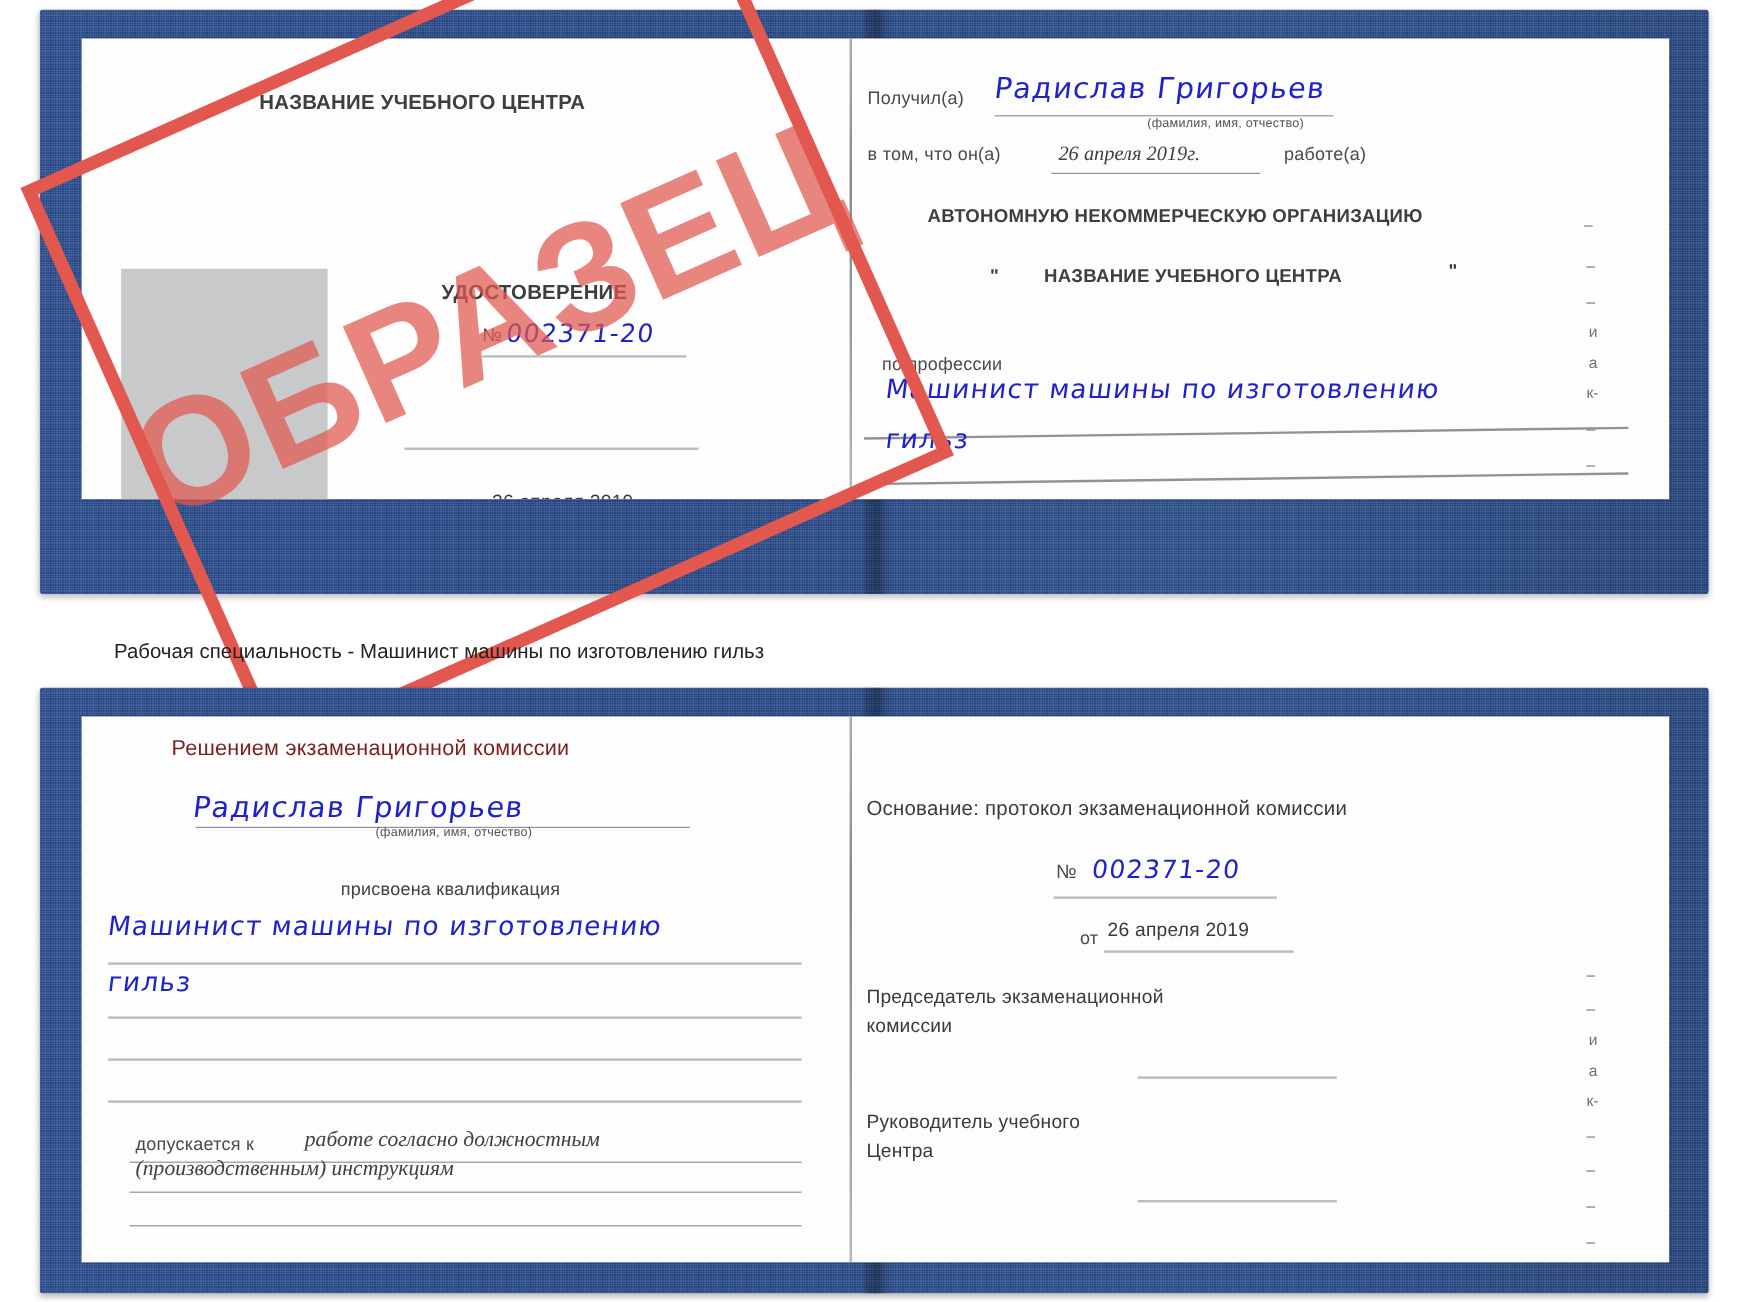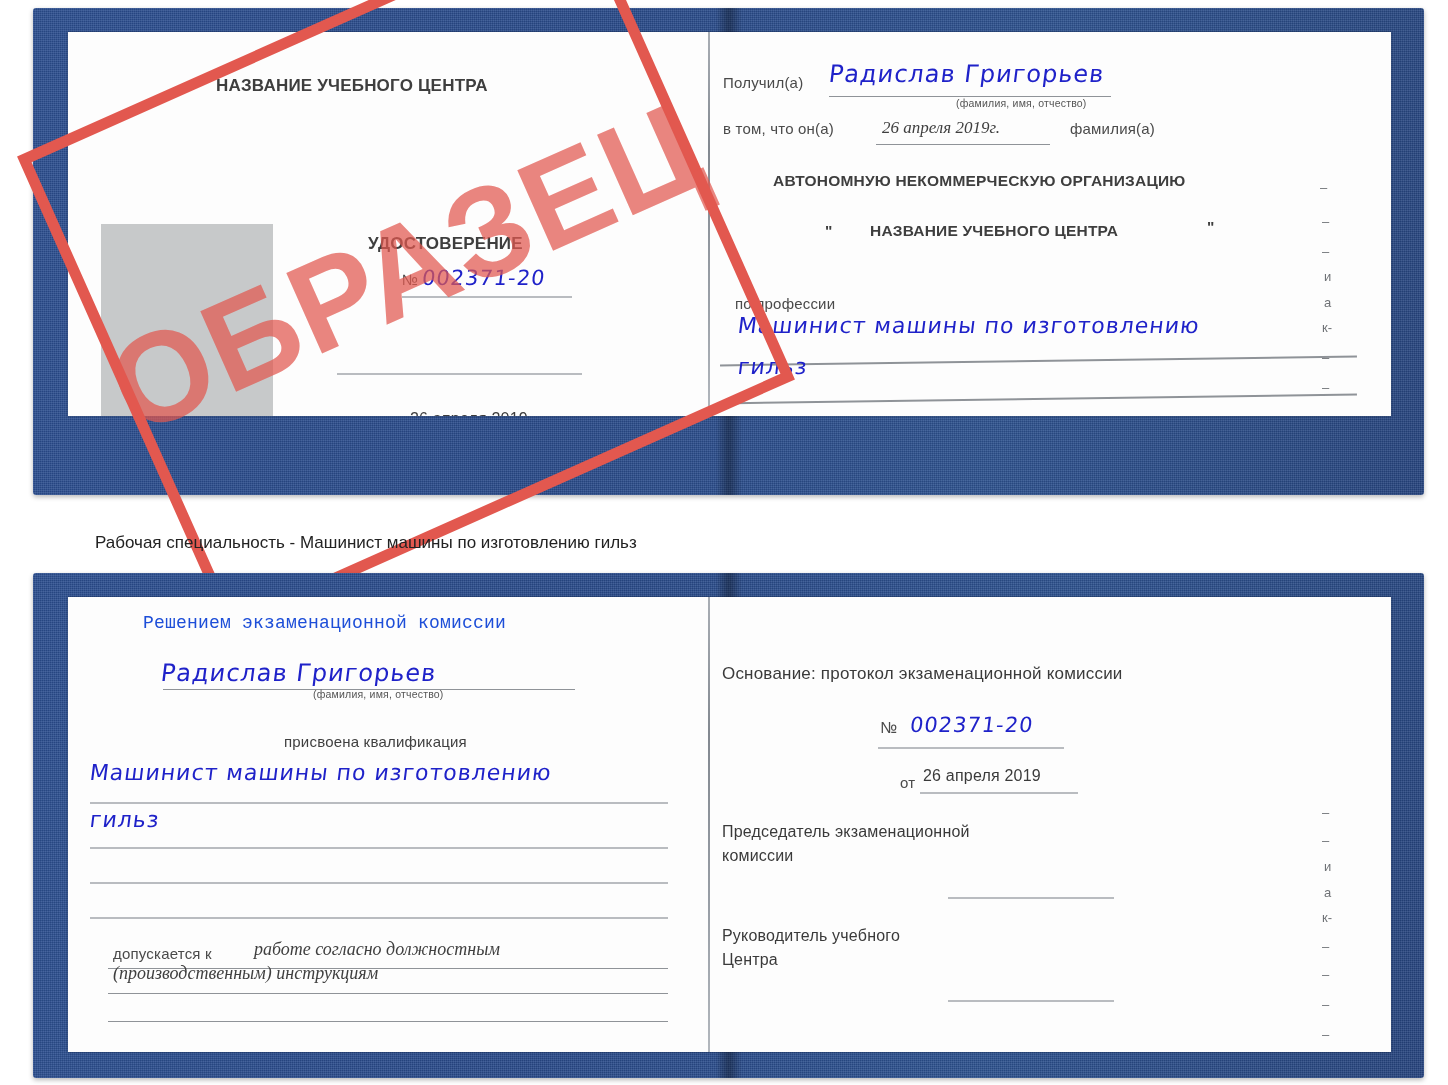--- a/index.html
+++ b/index.html
@@ -173,21 +173,21 @@
 
   <div class="page" style="left:642px; width:681px;">
     <div class="t" style="left:13px; top:42px; font-size:15px;">Получил(а)</div>
     <div class="hand" style="left:119px; top:28px; font-size:24px;">Радислав Григорьев</div>
     <div class="rule thin" style="left:119px; top:64px; width:282px; height:1px;"></div>
     <div class="t tiny" style="left:246px; top:65px;">(фамилия, имя, отчество)</div>
 
     <div class="t" style="left:13px; top:88px; font-size:15px;">в том, что он(а)</div>
     <div class="ital" style="left:172px; top:86px; font-size:17px;">26 апреля 2019г.</div>
     <div class="rule thin" style="left:166px; top:112px; width:174px; height:1px;"></div>
-    <div class="t" style="left:360px; top:88px; font-size:15px;">фамилия(а)</div>
+    <div class="t" style="left:360px; top:88px; font-size:15px;">работе(а)</div>
 
     <div class="t caps" style="left:63px; top:140px; font-size:15.5px;">АВТОНОМНУЮ НЕКОММЕРЧЕСКУЮ ОРГАНИЗАЦИЮ</div>
     <div class="t caps" style="left:115px; top:190px; font-size:15.5px;">"</div>
     <div class="t caps" style="left:160px; top:190px; font-size:15.5px;">НАЗВАНИЕ УЧЕБНОГО ЦЕНТРА</div>
     <div class="t caps" style="left:497px; top:186px; font-size:15.5px;">"</div>
 
     <div class="t" style="left:25px; top:263px; font-size:15px;">по профессии</div>
     <div class="hand" style="left:28px; top:281px; font-size:22px;">Машинист машины по изготовлению</div>
     <div class="rule thin" style="left:10px; top:328px; width:637px; transform:rotate(-0.8deg);"></div>
     <div class="hand" style="left:28px; top:322px; font-size:22px;">гильз</div>
@@ -213,21 +213,21 @@
 </div>
 
 <div class="caption" style="left:75px; top:533px;margin-left:20px;">Рабочая специальность - Машинист машины по изготовлению гильз</div>
 
 <div class="book" style="left:33px; top:573px; width:1391px; height:505px;"></div>
 
 <div class="paper" style="left:68px; top:597px; width:1323px; height:455px;">
   <div class="spine-line" style="left:640px;"></div>
 
   <div class="page" style="left:0; width:640px;">
-    <div class="t" style="left:75px; top:16px; font-size:18px; color:#1d4ed8;font-family:Liberation Mono, monospace;">Решением экзаменационной комиссии</div>
+    <div class="t" style="left:75px; top:16px; font-size:18px; color:#7f1d1d;">Решением экзаменационной комиссии</div>
 
     <div class="hand" style="left:93px; top:62px; font-size:24px;">Радислав Григорьев</div>
     <div class="rule thin" style="left:95px; top:92px; width:412px; height:1px;"></div>
     <div class="t tiny" style="left:245px; top:91px;">(фамилия, имя, отчество)</div>
 
     <div class="t" style="left:200px; top:136px; font-size:15px; color:#3f3f3f;margin-left:16px;">присвоена квалификация</div>
 
     <div class="hand" style="left:22px; top:163px; font-size:22px;">Машинист машины по изготовлению</div>
     <div class="rule" style="left:22px; top:205px; width:578px;"></div>
 

